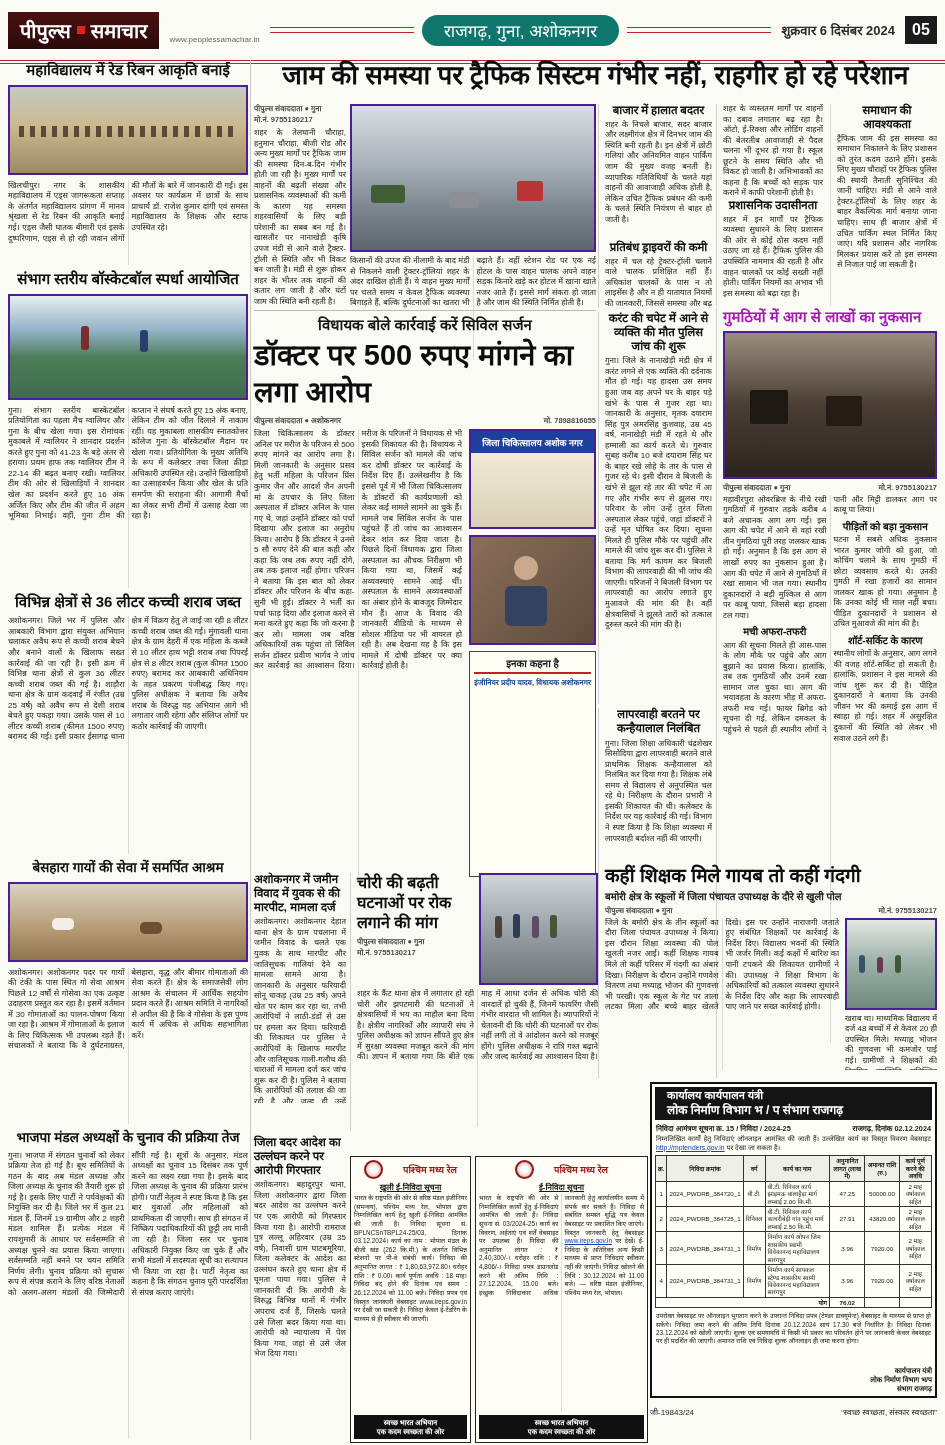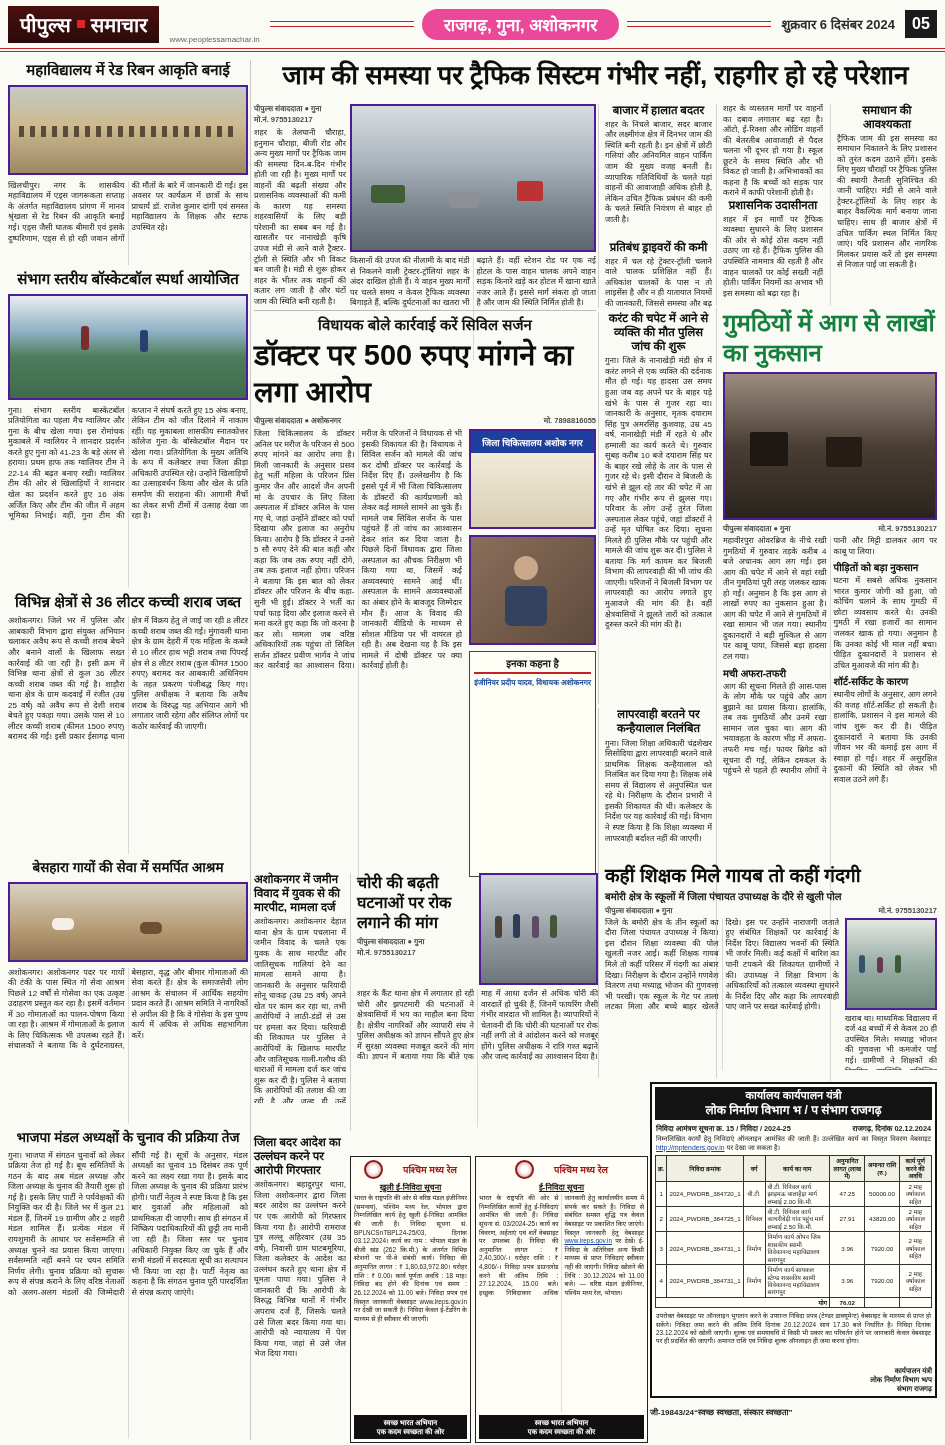--- a/index.html
+++ b/index.html
@@ -1,69 +1,69 @@
 <!DOCTYPE html>
 <html><head>
 <meta charset="utf-8">
 <style>
   html,body{margin:0;padding:0;background:#d8d8d8;}
   .page{position:relative;width:945px;height:1445px;margin:0 auto;background:#fbfbf6;
         font-family:"Liberation Sans",sans-serif;color:#1a1a1a;overflow:hidden;}
   .abs{position:absolute;box-sizing:border-box;}
   
-  .hdr{left:0;top:0;width:945px;height:52px;border-bottom:4px double #c32126;display:flex;align-items:center;padding:0 8px;box-sizing:border-box;gap:10px;}
+  .hdr{left:0;top:0;width:945px;height:64px;border-bottom:4px double #c32126;display:flex;align-items:center;padding:12px 8px;box-sizing:border-box;gap:10px;}
   .logo{background:linear-gradient(180deg,#4a1010,#2c0a0a);color:#fff;font-weight:bold;font-size:20px;
         padding:5px 12px;display:flex;align-items:center;gap:6px;white-space:nowrap;}
   .sq{width:8px;height:8px;background:#e02424;display:inline-block;}
   .site{font-size:8px;color:#666;align-self:flex-end;margin-bottom:4px;text-align:right;}
   .bannerwrap{flex:1;display:flex;align-items:center;gap:8px;}
   .bline{flex:1;height:4px;border-top:1px solid #c32126;border-bottom:1px solid #c32126;}
-  .banner{background:#ec4899;color:#fff;font-weight:bold;font-size:17px;padding:4px 22px;border-radius:16px;white-space:nowrap;}
+  .banner{background:#0f766e;color:#fff;font-weight:normal;font-size:17px;padding:4px 22px;border-radius:16px;white-space:nowrap;}
   .hdate{font-size:13px;font-weight:bold;color:#2b2b2b;white-space:nowrap;}
   .pgnum{background:#1b1b1b;color:#fff;font-weight:bold;font-size:16px;width:32px;height:28px;
          display:flex;align-items:center;justify-content:center;}
   
   .bt{font-size:8px;line-height:1.32;text-align:justify;color:#222;overflow:hidden;}
   .c2{column-count:2;column-gap:7px;column-rule:1px solid #d9d9d9;}
   .h15{font-weight:bold;font-size:15px;line-height:1.12;text-align:center;color:#101010;}
   .h14{font-weight:bold;font-size:13.5px;line-height:1.12;text-align:center;color:#101010;}
   .h12{font-weight:bold;font-size:11.5px;line-height:1.2;color:#101010;}
   .mainhead{font-weight:bold;font-size:26px;line-height:1.2;text-align:center;color:#0d0d0d;}
   .kicker{font-weight:bold;font-size:15px;text-align:center;color:#151515;border-top:1px solid #bbb;padding-top:3px;}
   .bighead{font-weight:bold;font-size:29px;line-height:1.28;color:#0d0d0d;}
-  .midhead{font-weight:bold;font-size:24px;line-height:1.25;color:#15803d;}
+  .midhead{font-weight:bold;font-size:15px;line-height:1.25;color:#a21caf;}
   .byl{display:flex;justify-content:space-between;font-size:7.5px;font-weight:bold;color:#4a4a4a;align-items:center;}
   .byls{font-size:7.5px;font-weight:bold;color:#4a4a4a;line-height:1.4;}
   .ph{position:relative;overflow:hidden;border:2px solid #4c1d95;}
-  .sub{font-weight:bold;font-size:10px;margin:4px 0 2px;color:#101010;}
+  .sub{font-weight:bold;font-size:10px;text-align:center;margin:4px 0 2px;color:#101010;}
   .inka{border:1px solid #444;padding:4px;background:#fffef4;}
   .inkah{font-weight:bold;font-size:10px;text-align:center;border-bottom:2px solid #c32126;padding-bottom:2px;margin-bottom:3px;}
   .inkab{font-size:7.3px;line-height:1.35;text-align:justify;}
   .inkaa{font-size:7.5px;font-weight:bold;color:#14459c;text-align:right;margin-top:3px;}
   .bl{border-left:1px solid #cfcfcf;padding-left:6px;}
   .railbox{border:1.5px solid #222;padding:3px;background:#fffdf5;display:flex;flex-direction:column;}
   .railhdr{display:flex;align-items:center;gap:20px;justify-content:center;}
   .railorg{color:#a31414;font-weight:bold;font-size:9.5px;}
   .emblem{width:15px;height:15px;border-radius:50%;border:2px solid #8a1c1c;background:radial-gradient(circle,#ffffff 30%,#d98a8a);flex:none;}
   .railtitle{font-weight:bold;font-size:8px;text-align:center;text-decoration:underline;margin:2px 0;}
   .railbody{font-size:6.4px;line-height:1.35;text-align:justify;flex:1;overflow:hidden;}
   .slogan{background:#101010;color:#fff;font-size:7px;font-weight:bold;text-align:center;padding:3px 2px;line-height:1.3;margin-top:3px;}
   .pwd{border:2px solid #111;background:#fffef8;padding:3px;display:flex;flex-direction:column;}
-  .pwdhdr{background:#141414;color:#fff;text-align:center;font-weight:bold;padding:2px 4px;line-height:1.25;}
+  .pwdhdr{background:#141414;color:#fff;text-align:left;font-weight:bold;padding:2px 12px;line-height:1.25;}
   .pwdrow{display:flex;justify-content:space-between;font-size:7.3px;font-weight:bold;margin:3px 1px 1px;}
   .pwdintro{font-size:6.8px;line-height:1.3;text-align:justify;margin:1px;}
   .link{color:#1140a8;text-decoration:underline;}
   table.tnd{border-collapse:collapse;width:100%;margin:2px 0;}
   table.tnd th,table.tnd td{border:1px solid #333;font-size:6.2px;padding:1px 2px;line-height:1.2;vertical-align:middle;}
   table.tnd th{font-weight:bold;text-align:center;background:#efefe4;}
   table.tnd td{text-align:center;}
   table.tnd td.nm{text-align:left;}
   .pwdfoot{font-size:6.4px;line-height:1.3;text-align:justify;margin:2px 1px;flex:1;overflow:hidden;}
   .pwdsign{font-size:7px;font-weight:bold;text-align:right;line-height:1.3;}
-  .refrow{display:flex;font-size:8px;font-weight:bold;color:#222;}
+  .refrow{display:flex;justify-content:space-between;font-size:8px;font-weight:normal;color:#222;}
   .leftcol{display:flex;flex-direction:column;gap:6px;overflow:hidden;}
   .vline{width:1px;background:#c9c9c9;}
   .phone-line{color:#4a4a4a;}
 </style>
 </head>
 <body>
 
 <div class="page">
 
   <div class="abs hdr">

